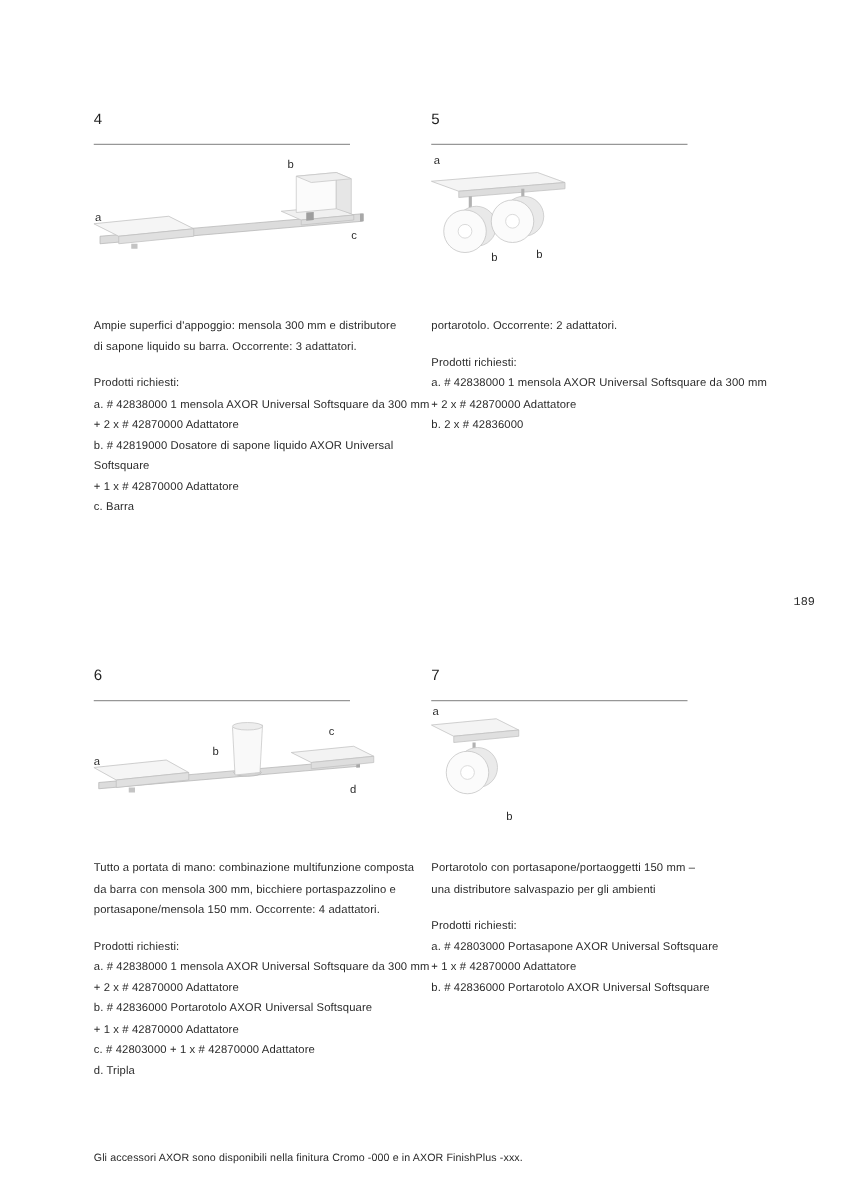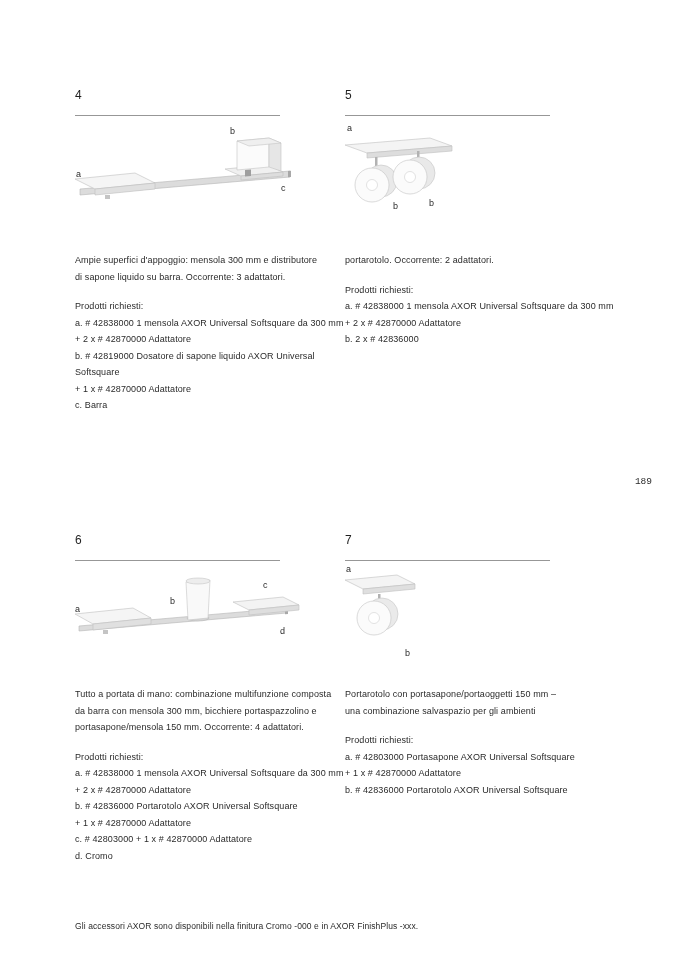--- a/index.html
+++ b/index.html
@@ -143,21 +143,21 @@
       <div>da barra con mensola 300 mm, bicchiere portaspazzolino e</div>
       <div>portasapone/mensola 150 mm. Occorrente: 4 adattatori.</div>
     </div>
     <div class="plist">
       <div>Prodotti richiesti:</div>
       <div>a. # 42838000 1 mensola AXOR Universal Softsquare da 300 mm</div>
       <div>+ 2 x # 42870000 Adattatore</div>
       <div>b. # 42836000 Portarotolo AXOR Universal Softsquare</div>
       <div>+ 1 x # 42870000 Adattatore</div>
       <div>c. # 42803000 + 1 x # 42870000 Adattatore</div>
-      <div>d. Cromo</div>
+      <div>d. Tripla</div>
     </div>
   </section>
 
   <section class="section sec-7">
     <div class="sec-number">7</div>
     <div class="rule"></div>
     <div class="illus">
       <svg width="252" height="112" viewBox="0 0 252 112">
         <g>
           <polygon points="0,14 52,9 70,18 18,23" fill="#f4f4f4" stroke="#c0c0c0" stroke-width="0.6"></polygon>
@@ -170,21 +170,21 @@
           <circle cx="37" cy="48" r="16" fill="#eaeaea" stroke="#c6c6c6" stroke-width="0.6"></circle>
           <circle cx="29" cy="52" r="17" fill="#fbfbfb" stroke="#c2c2c2" stroke-width="0.6"></circle>
           <circle cx="29" cy="52" r="5.5" fill="#ffffff" stroke="#d0d0d0" stroke-width="0.6"></circle>
         </g>
         <text class="lbl" x="1" y="6">a</text>
         <text class="lbl" x="60" y="90">b</text>
       </svg>
     </div>
     <div class="desc">
       <div>Portarotolo con portasapone/portaoggetti 150 mm –</div>
-      <div>una combinazione salvaspazio per gli ambienti</div>
+      <div>una distributore salvaspazio per gli ambienti</div>
     </div>
     <div class="plist">
       <div>Prodotti richiesti:</div>
       <div>a. # 42803000 Portasapone AXOR Universal Softsquare</div>
       <div>+ 1 x # 42870000 Adattatore</div>
       <div>b. # 42836000 Portarotolo AXOR Universal Softsquare</div>
     </div>
   </section>
 
   <div class="pagenum">189</div>

